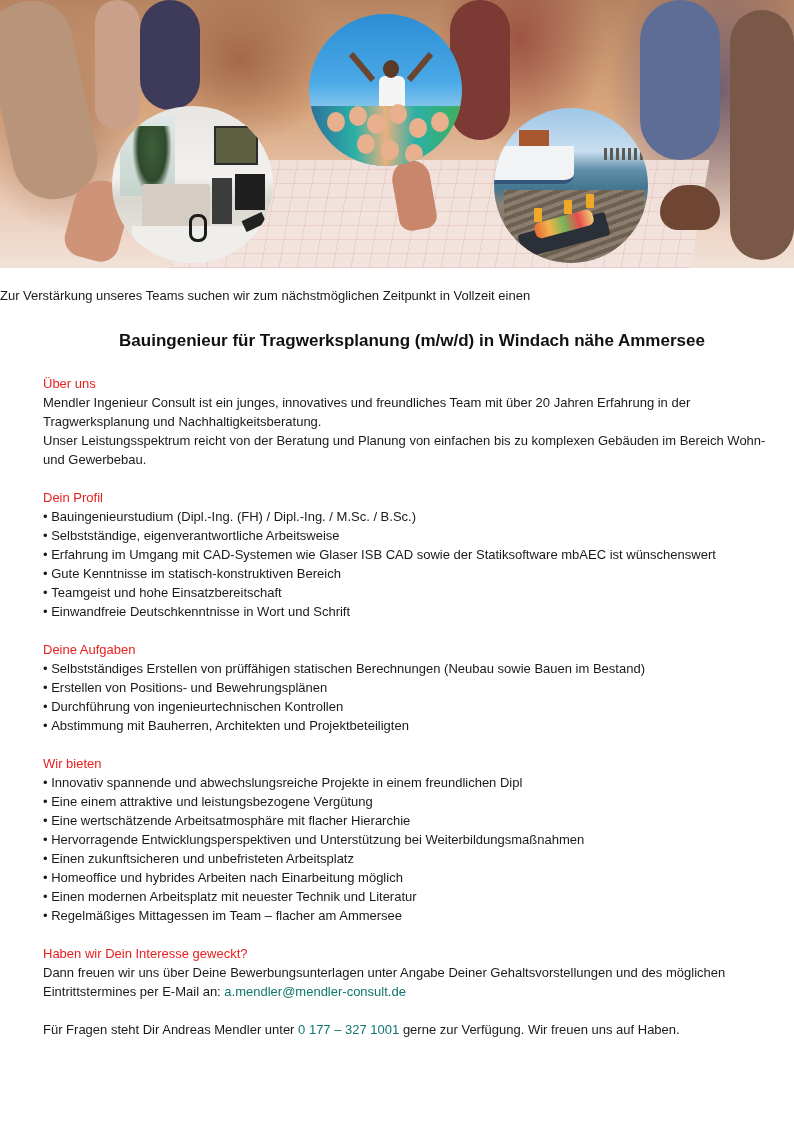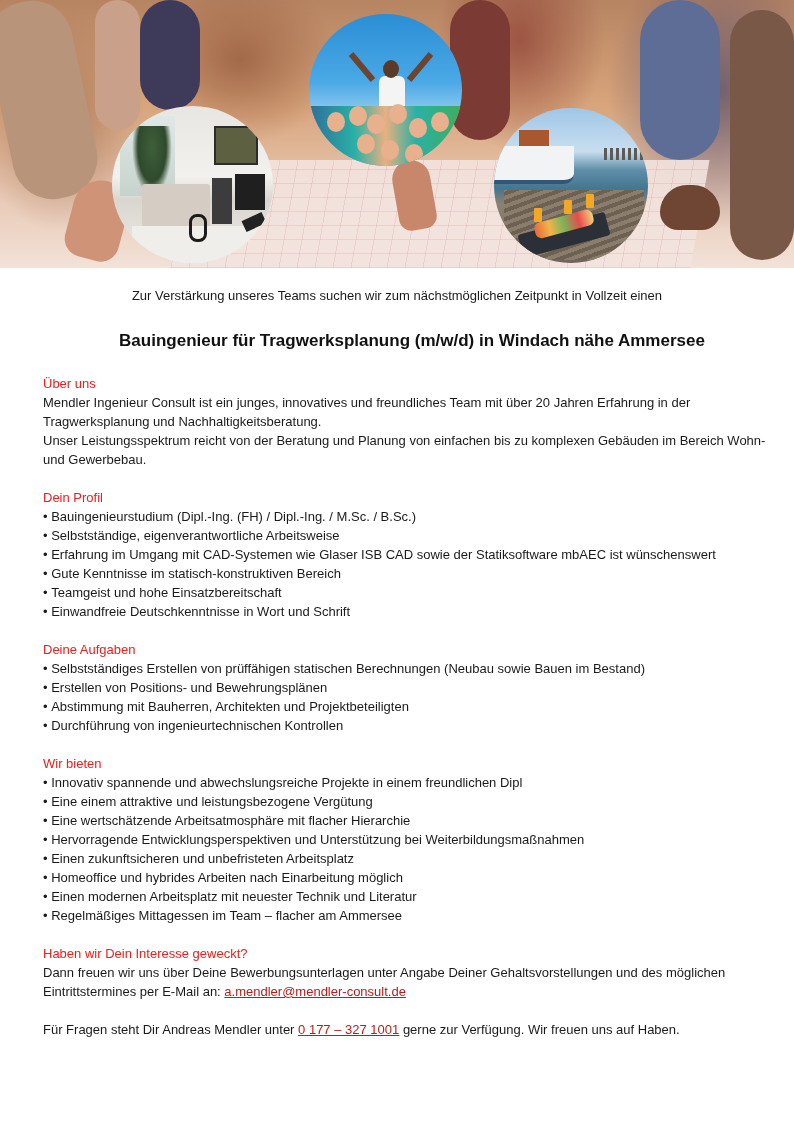--- a/index.html
+++ b/index.html
@@ -69,28 +69,28 @@
        background: repeating-linear-gradient(90deg, #5c5a55 0 3px, transparent 3px 6px); }
     .lake .table { position: absolute; left: 10px; top: 82px; width: 140px; height: 70px;
        background: repeating-linear-gradient(-20deg, #8b7d6c 0 4px, #6d6154 4px 8px); }
     .lake .tray { position: absolute; left: 25px; top: 115px; width: 90px; height: 24px; background: #2b3038;
        transform: rotate(-15deg); border-radius: 3px; }
     .lake .food { position: absolute; left: 40px; top: 108px; width: 60px; height: 16px;
        background: linear-gradient(90deg,#e46a3a,#f2b44a,#79b35a,#e84b4b,#f1d27a); transform: rotate(-15deg); border-radius: 6px; }
     .lake .glass { position: absolute; width: 8px; height: 14px; background: #f2a827; border-radius: 1px; }
 
     
-    .intro { position: absolute; left: 0; width: 794px; top: 288px; text-align: center; font-size: 13px; color: #1a1a1a; }
+    .intro { position: absolute; left: 0; width: 794px; top: 288px; text-align: left; font-size: 13px; color: #1a1a1a; }
     .title { position: absolute; left: 0; width: 824px; top: 331px; text-align: center; font-size: 17px; font-weight: bold; color: #111; }
     .content { position: absolute; left: 43px; top: 374px; width: 740px; font-size: 13px; line-height: 19px; }
     .section { margin: 0 0 19px 0; }
     .heading { color: #e8201f; }
     .para { }
     .bullet::before { content: "\2022\00a0"; }
-    .link { color: #b91c1c; text-decoration: underline; }
+    .link { color: #0f766e; }
   </style>
 </head>
 <body>
 
 <div class="hero">
   <div class="plan"></div>
   <div class="arm a1"></div>
   <div class="arm a2"></div>
   <div class="arm a3"></div>
   <div class="arm a6"></div>
@@ -160,22 +160,22 @@
     <div class="bullet">Erfahrung im Umgang mit CAD-Systemen wie Glaser ISB CAD sowie der Statiksoftware mbAEC ist wünschenswert</div>
     <div class="bullet">Gute Kenntnisse im statisch-konstruktiven Bereich</div>
     <div class="bullet">Teamgeist und hohe Einsatzbereitschaft</div>
     <div class="bullet">Einwandfreie Deutschkenntnisse in Wort und Schrift</div>
   </div>
 
   <div class="section">
     <div class="heading">Deine Aufgaben</div>
     <div class="bullet">Selbstständiges Erstellen von prüffähigen statischen Berechnungen (Neubau sowie Bauen im Bestand)</div>
     <div class="bullet">Erstellen von Positions- und Bewehrungsplänen</div>
+    <div class="bullet">Durchführung von ingenieurtechnischen Kontrollen</div>
     <div class="bullet">Abstimmung mit Bauherren, Architekten und Projektbeteiligten</div>
-    <div class="bullet">Durchführung von ingenieurtechnischen Kontrollen</div>
   </div>
 
   <div class="section">
     <div class="heading">Wir bieten</div>
     <div class="bullet">Innovativ spannende und abwechslungsreiche Projekte in einem freundlichen Dipl</div>
     <div class="bullet">Eine einem attraktive und leistungsbezogene Vergütung</div>
     <div class="bullet">Eine wertschätzende Arbeitsatmosphäre mit flacher Hierarchie</div>
     <div class="bullet">Hervorragende Entwicklungsperspektiven und Unterstützung bei Weiterbildungsmaßnahmen</div>
     <div class="bullet">Einen zukunftsicheren und unbefristeten Arbeitsplatz</div>
     <div class="bullet">Homeoffice und hybrides Arbeiten nach Einarbeitung möglich</div>

